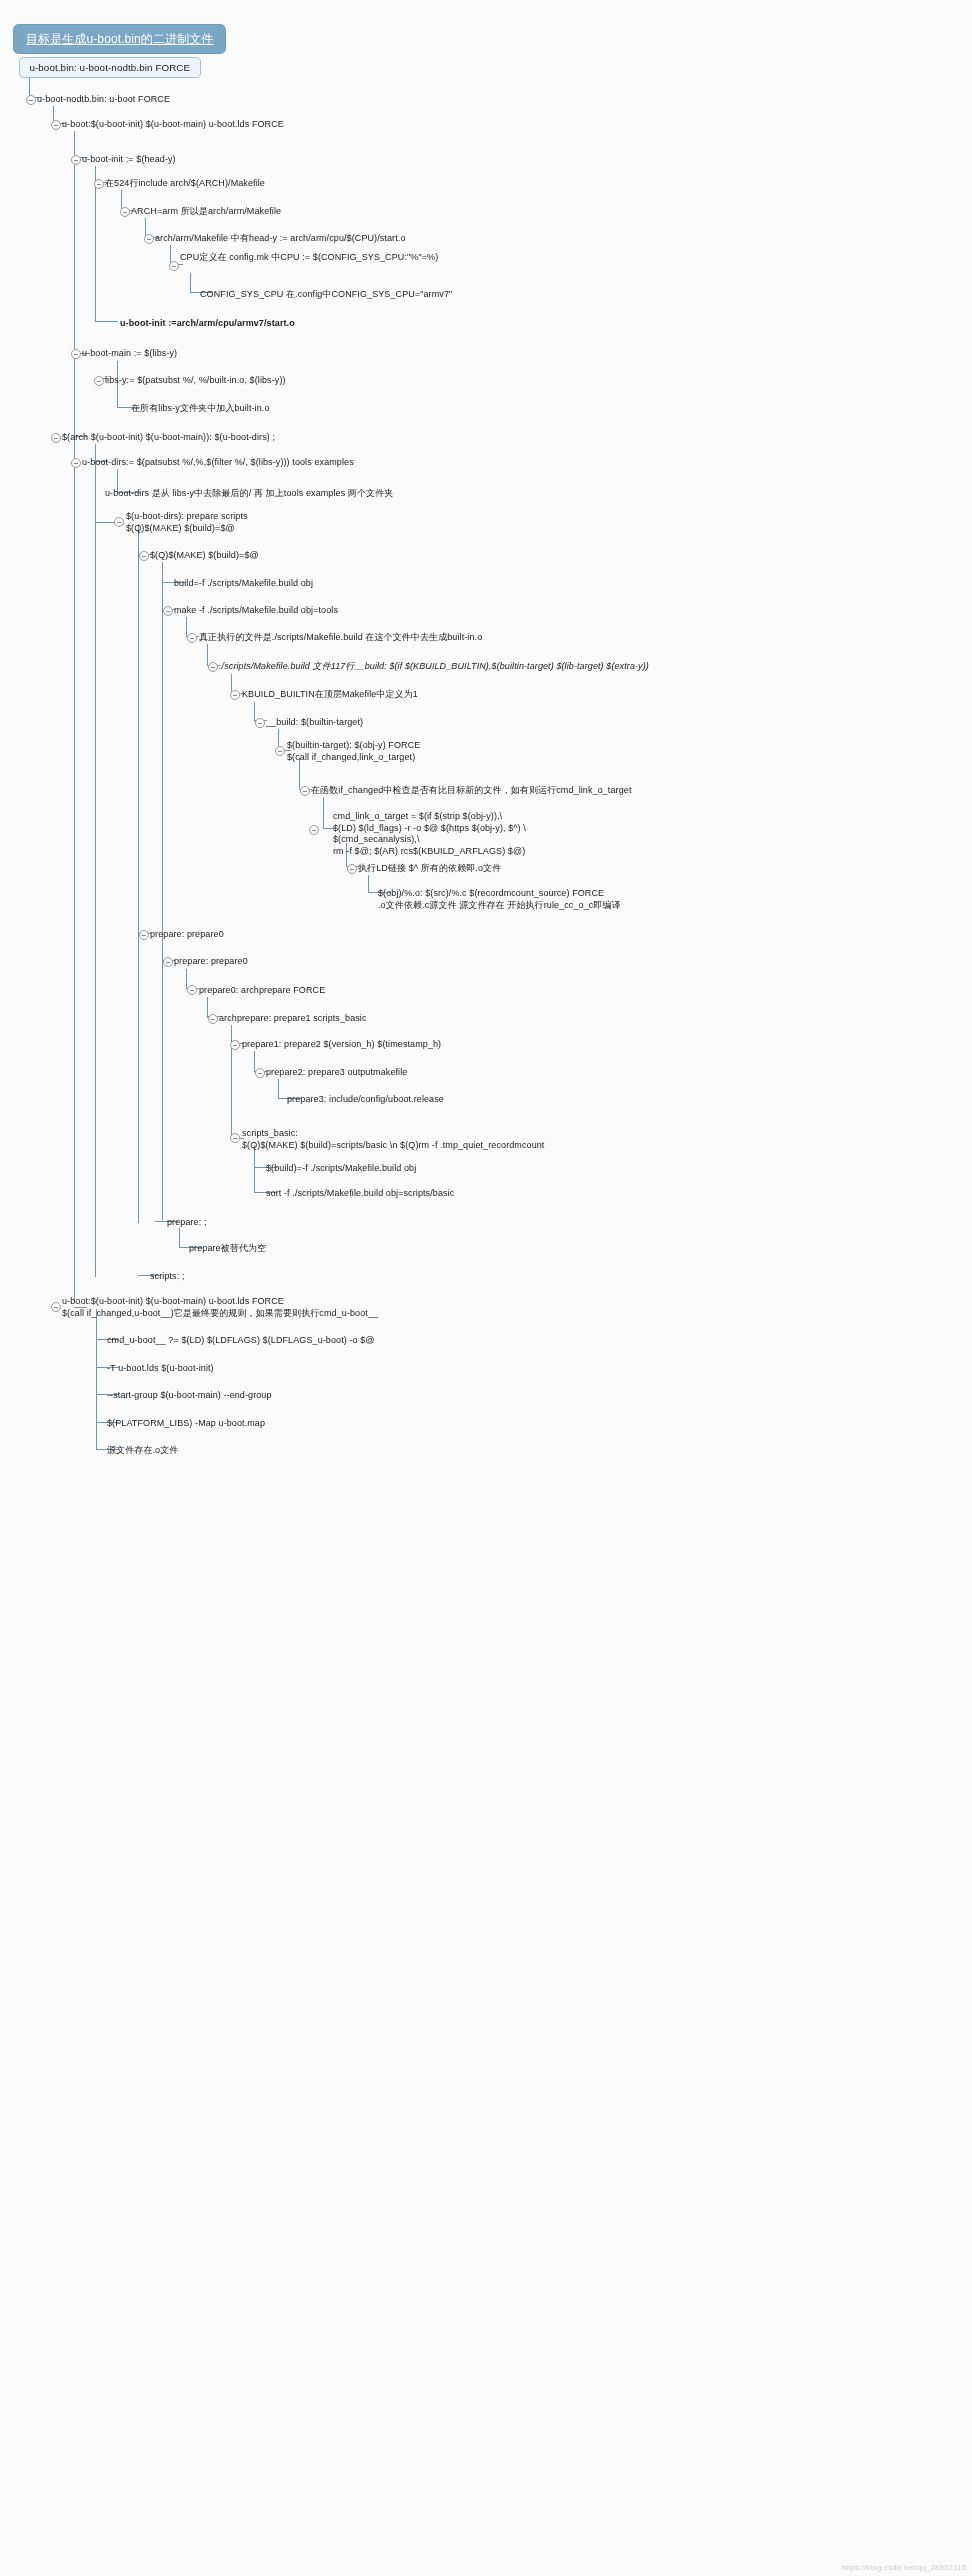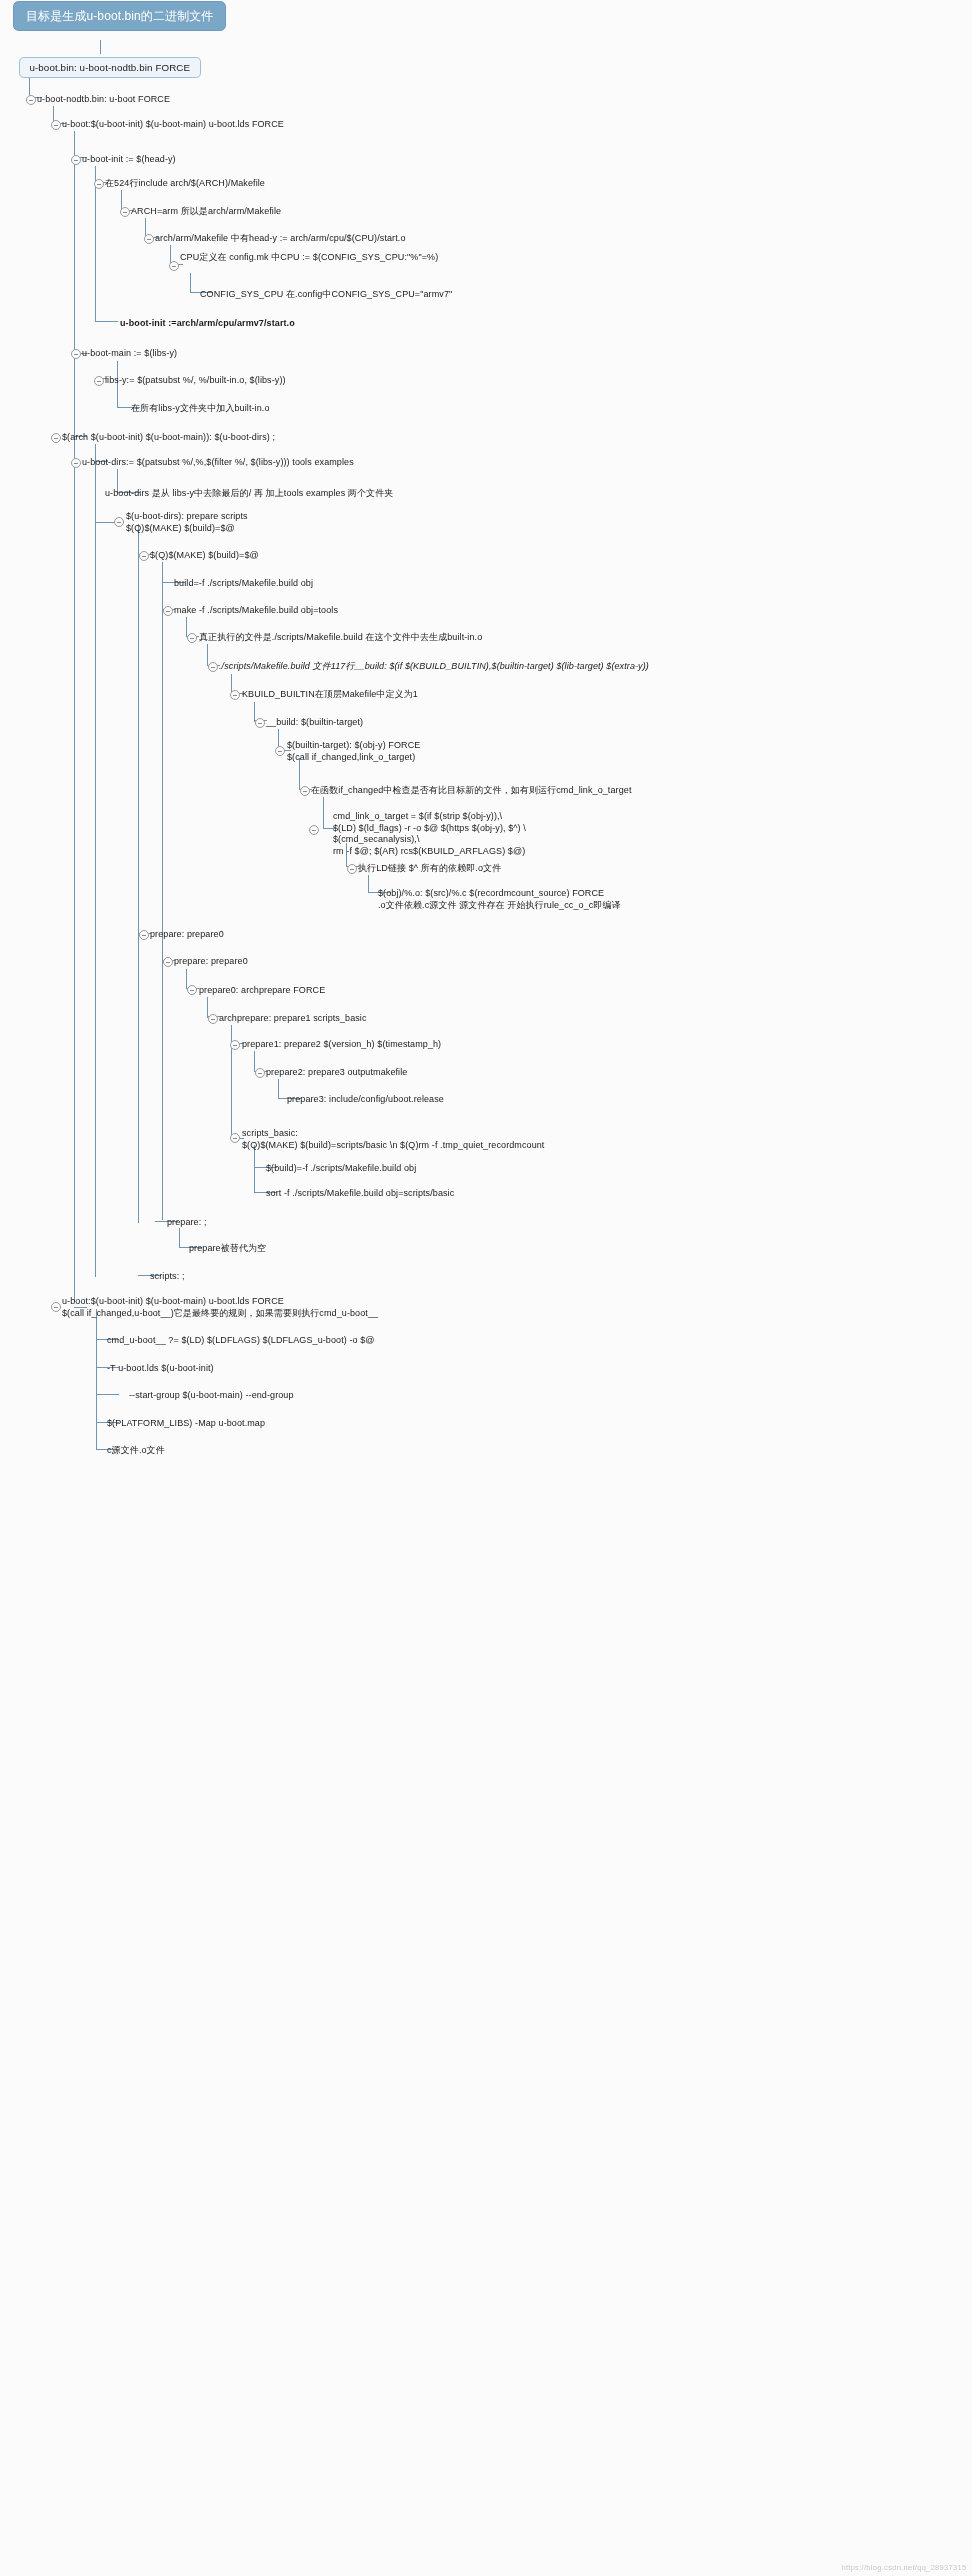--- a/index.html
+++ b/index.html
@@ -146,21 +146,21 @@
     <div class="hline" style="left: 254px; top: 1192px; width: 23.4px;"></div>
     <div class="hline" style="left: 155px; top: 1221px; width: 23.4px;"></div>
     <div class="hline" style="left: 179px; top: 1247px; width: 23.4px;"></div>
     <div class="hline" style="left: 138px; top: 1275px; width: 23.4px;"></div>
     <div class="hline" style="left: 74px; top: 1307px; width: 13px;"></div>
     <div class="hline" style="left: 96px; top: 1339px; width: 23.4px;"></div>
     <div class="hline" style="left: 96px; top: 1367px; width: 23.4px;"></div>
     <div class="hline" style="left: 96px; top: 1394px; width: 23.4px;"></div>
     <div class="hline" style="left: 96px; top: 1422px; width: 23.4px;"></div>
     <div class="hline" style="left: 96px; top: 1449px; width: 23.4px;"></div>
-    <div class="node root" style="left: 13px; top: 1px;">目标是生成u-boot.bin的二进制文件</div>
+    <div class="node root" style="left: 13px; top: 24px; text-decoration: underline;">目标是生成u-boot.bin的二进制文件</div>
     <div class="node lvl1" style="left: 19px; top: 57px;">u-boot.bin: u-boot-nodtb.bin FORCE</div>
     <div class="node " style="left: 37px; top: 94px;">u-boot-nodtb.bin: u-boot FORCE</div>
     <div class="toggle" style="left: 26px; top: 95px;"></div>
     <div class="node " style="left: 62px; top: 119px;">u-boot:$(u-boot-init) $(u-boot-main) u-boot.lds FORCE</div>
     <div class="toggle" style="left: 51px; top: 120px;"></div>
     <div class="node " style="left: 82px; top: 154px;">u-boot-init := $(head-y)</div>
     <div class="toggle" style="left: 71px; top: 155px;"></div>
     <div class="node " style="left: 105px; top: 178px;">在524行include arch/$(ARCH)/Makefile</div>
     <div class="toggle" style="left: 94px; top: 179px;"></div>
     <div class="node " style="left: 131px; top: 206px;">ARCH=arm 所以是arch/arm/Makefile</div>
@@ -230,18 +230,18 @@
     <div class="node " style="left: 266px; top: 1163px;">$(build)=-f ./scripts/Makefile.build obj</div>
     <div class="node " style="left: 266px; top: 1188px;">sort -f ./scripts/Makefile.build obj=scripts/basic</div>
     <div class="node " style="left: 167px; top: 1217px;">prepare: ;</div>
     <div class="node " style="left: 189px; top: 1243px;">prepare被替代为空</div>
     <div class="node " style="left: 150px; top: 1271px;">scripts: ;</div>
     <div class="node " style="left: 62px; top: 1296px;">u-boot:$(u-boot-init) $(u-boot-main) u-boot.lds FORCE
 $(call if_changed,u-boot__)它是最终要的规则，如果需要则执行cmd_u-boot__</div>
     <div class="toggle" style="left: 51px; top: 1302px;"></div>
     <div class="node " style="left: 107px; top: 1335px;">cmd_u-boot__ ?= $(LD) $(LDFLAGS) $(LDFLAGS_u-boot) -o $@</div>
     <div class="node " style="left: 107px; top: 1363px;">-T u-boot.lds $(u-boot-init)</div>
-    <div class="node " style="left: 107px; top: 1390px; margin-left: 22px;">--start-group $(u-boot-main) --end-group</div>
+    <div class="node " style="left: 107px; top: 1390px;">--start-group $(u-boot-main) --end-group</div>
     <div class="node " style="left: 107px; top: 1418px;">$(PLATFORM_LIBS) -Map u-boot.map</div>
-    <div class="node " style="left: 107px; top: 1445px;">c源文件.o文件</div>
+    <div class="node " style="left: 107px; top: 1445px;">源文件存在.o文件</div>
   </div>
 <div class="watermark">https://blog.csdn.net/qq_28937315</div>
 
 
 </body></html>

